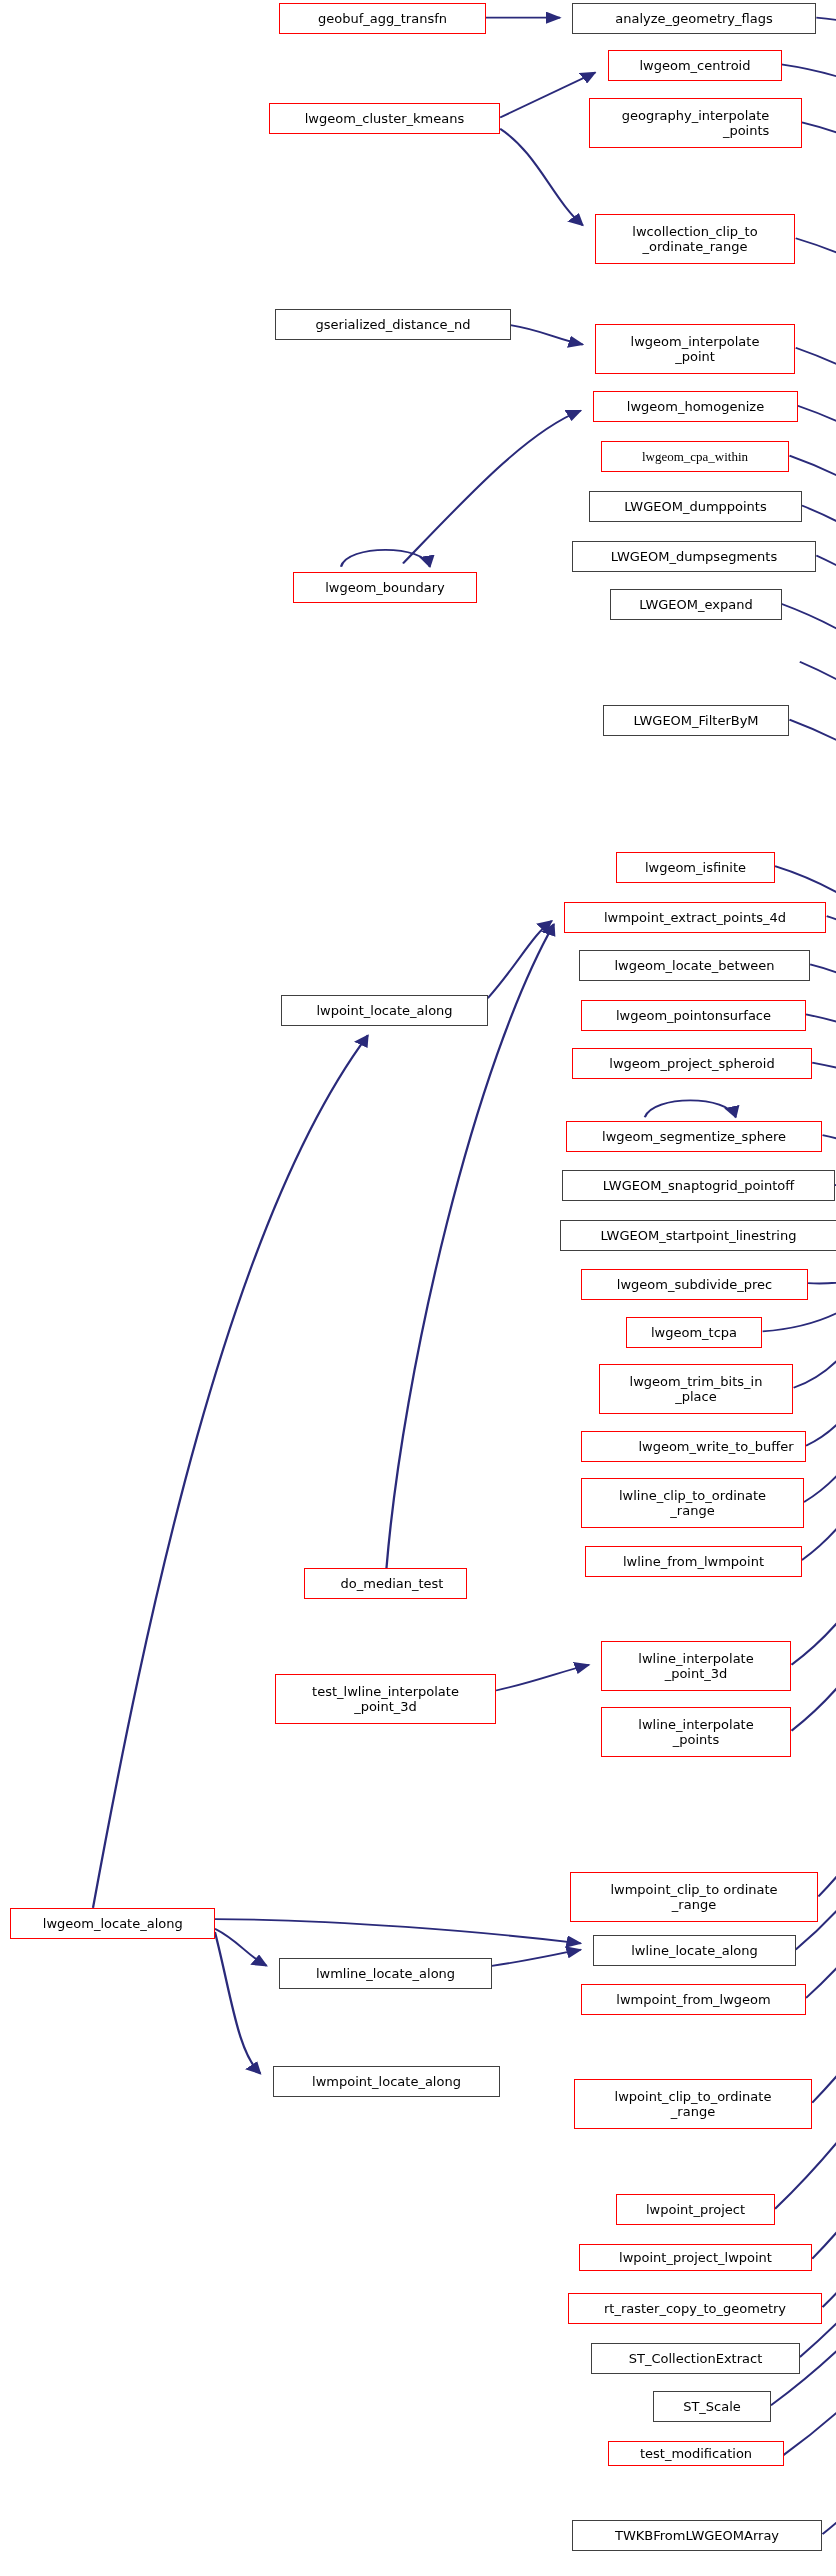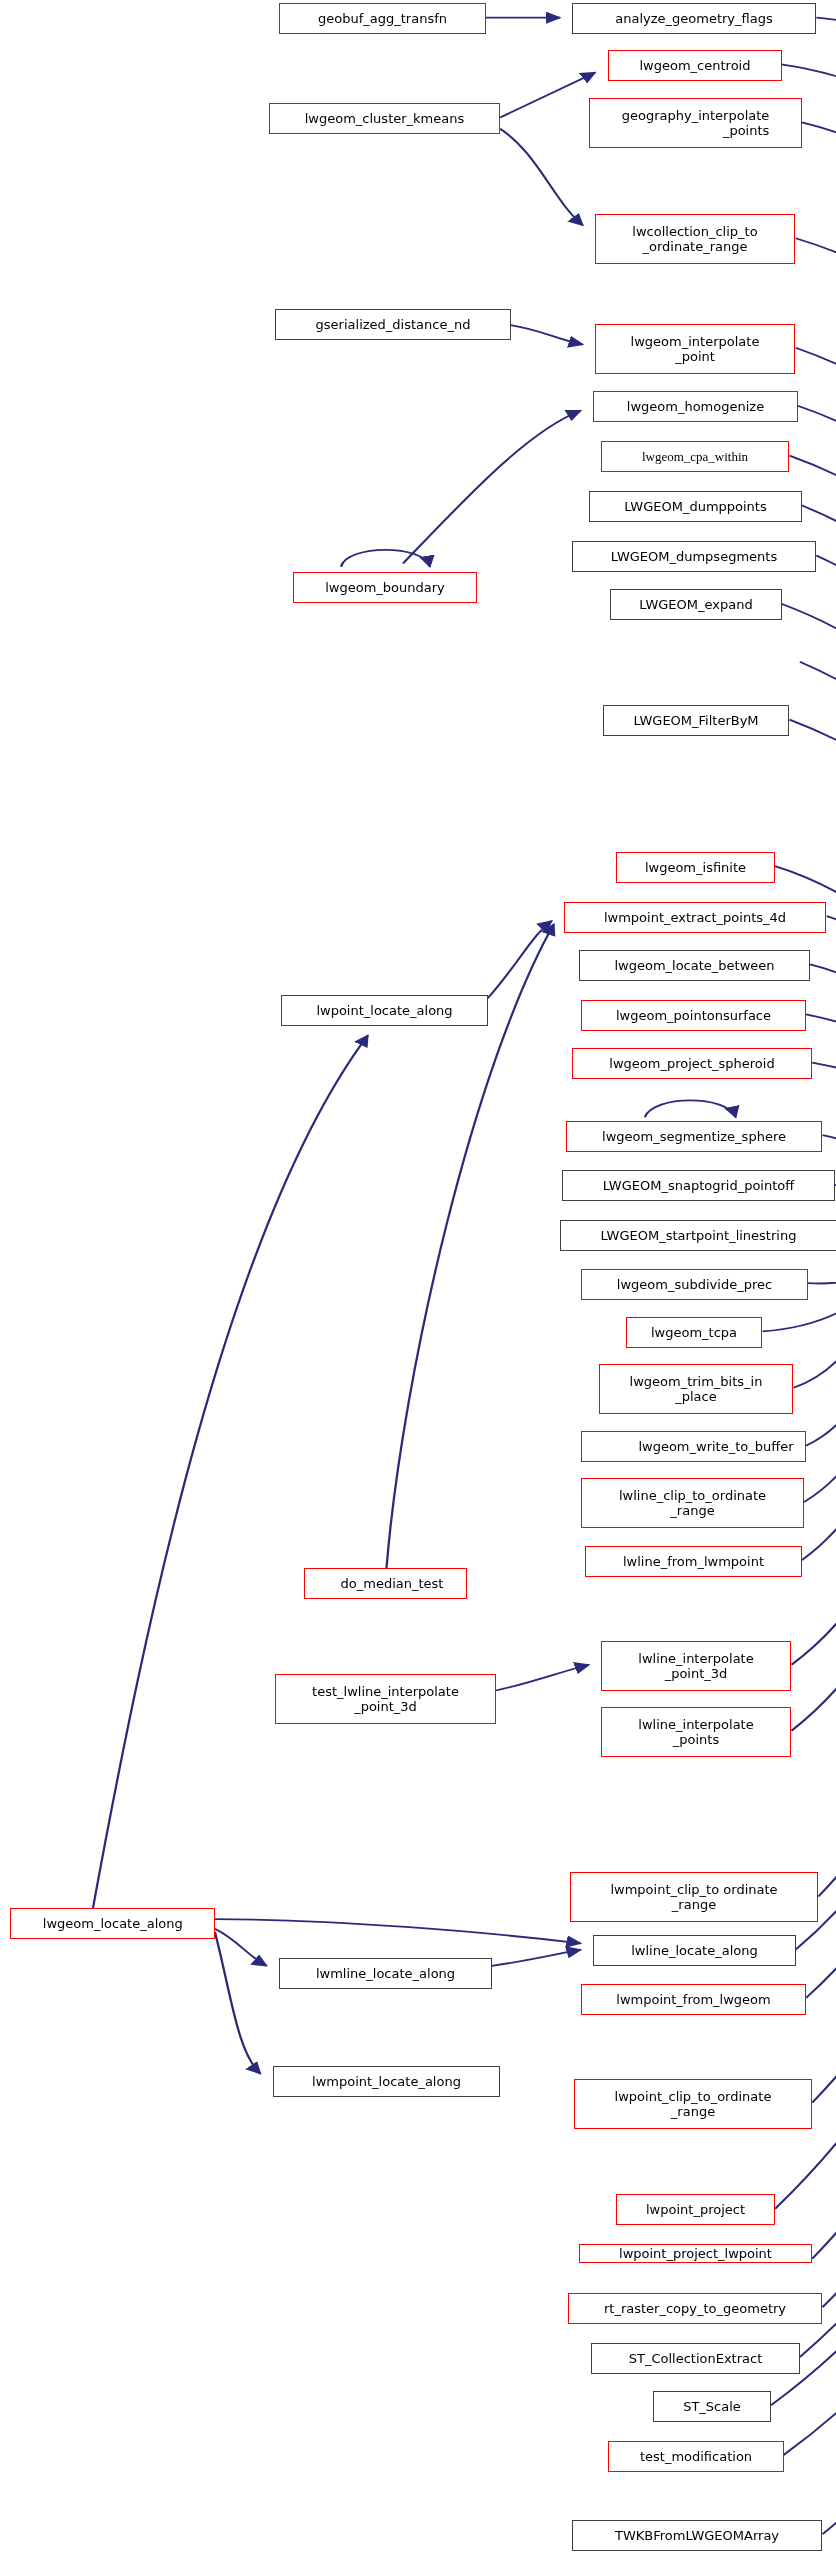--- a/index.html
+++ b/index.html
@@ -171,25 +171,25 @@
 _point_3d</div>
   <div class="node red" style="left: 601px; top: 1707px; width: 190px; height: 50px; font-size: 13px; line-height: 15px;">lwline_interpolate
 _points</div>
   <div class="node red" style="left: 570px; top: 1872px; width: 248px; height: 50px; font-size: 13px; line-height: 15px;">lwmpoint_clip_to ordinate
 _range</div>
   <div class="node grey" style="left: 593px; top: 1935px; width: 203px; height: 31px; font-size: 13px; line-height: 15px;">lwline_locate_along</div>
   <div class="node red" style="left: 581px; top: 1984px; width: 225px; height: 31px; font-size: 13px; line-height: 15px;">lwmpoint_from_lwgeom</div>
   <div class="node red" style="left: 574px; top: 2079px; width: 238px; height: 50px; font-size: 13px; line-height: 15px;">lwpoint_clip_to_ordinate
 _range</div>
   <div class="node red" style="left: 616px; top: 2194px; width: 159px; height: 31px; font-size: 13px; line-height: 15px;">lwpoint_project</div>
-  <div class="node red" style="left: 579px; top: 2244px; width: 233px; height: 19px; font-size: 13px; line-height: 15px;">lwpoint_project_lwpoint</div>
+  <div class="node red" style="left: 579px; top: 2244px; width: 233px; height: 27px; font-size: 13px; line-height: 15px;">lwpoint_project_lwpoint</div>
   <div class="node red" style="left: 568px; top: 2293px; width: 254px; height: 31px; font-size: 13px; line-height: 15px;">rt_raster_copy_to_geometry</div>
   <div class="node grey" style="left: 591px; top: 2343px; width: 209px; height: 31px; font-size: 13px; line-height: 15px;">ST_CollectionExtract</div>
   <div class="node grey" style="left: 653px; top: 2391px; width: 118px; height: 31px; font-size: 13px; line-height: 15px;">ST_Scale</div>
-  <div class="node red" style="left: 608px; top: 2441px; width: 176px; height: 31px; font-size: 13px; line-height: 15px;">test_modification</div>
+  <div class="node red" style="left: 608px; top: 2441px; width: 176px; height: 25px; font-size: 13px; line-height: 15px;">test_modification</div>
   <div class="node grey" style="left: 572px; top: 2520px; width: 250px; height: 31px; font-size: 13px; line-height: 15px;">TWKBFromLWGEOMArray</div>
   <div class="node grey" style="left: 281px; top: 995px; width: 207px; height: 31px; font-size: 13px; line-height: 15px;">lwpoint_locate_along</div>
   <div class="node red" style="left: 304px; top: 1568px; width: 163px; height: 31px; font-size: 13px; line-height: 15px; padding-left: 16px;">do_median_test</div>
   <div class="node red" style="left: 275px; top: 1674px; width: 221px; height: 50px; font-size: 13px; line-height: 15px;">test_lwline_interpolate
 _point_3d</div>
   <div class="node red" style="left: 10.3px; top: 1908px; width: 205px; height: 31px; font-size: 13px; line-height: 15px;">lwgeom_locate_along</div>
   <div class="node grey" style="left: 279px; top: 1958px; width: 213px; height: 31px; font-size: 13px; line-height: 15px;">lwmline_locate_along</div>
   <div class="node grey" style="left: 273px; top: 2066px; width: 227px; height: 31px; font-size: 13px; line-height: 15px;">lwmpoint_locate_along</div>
 
 </div>

